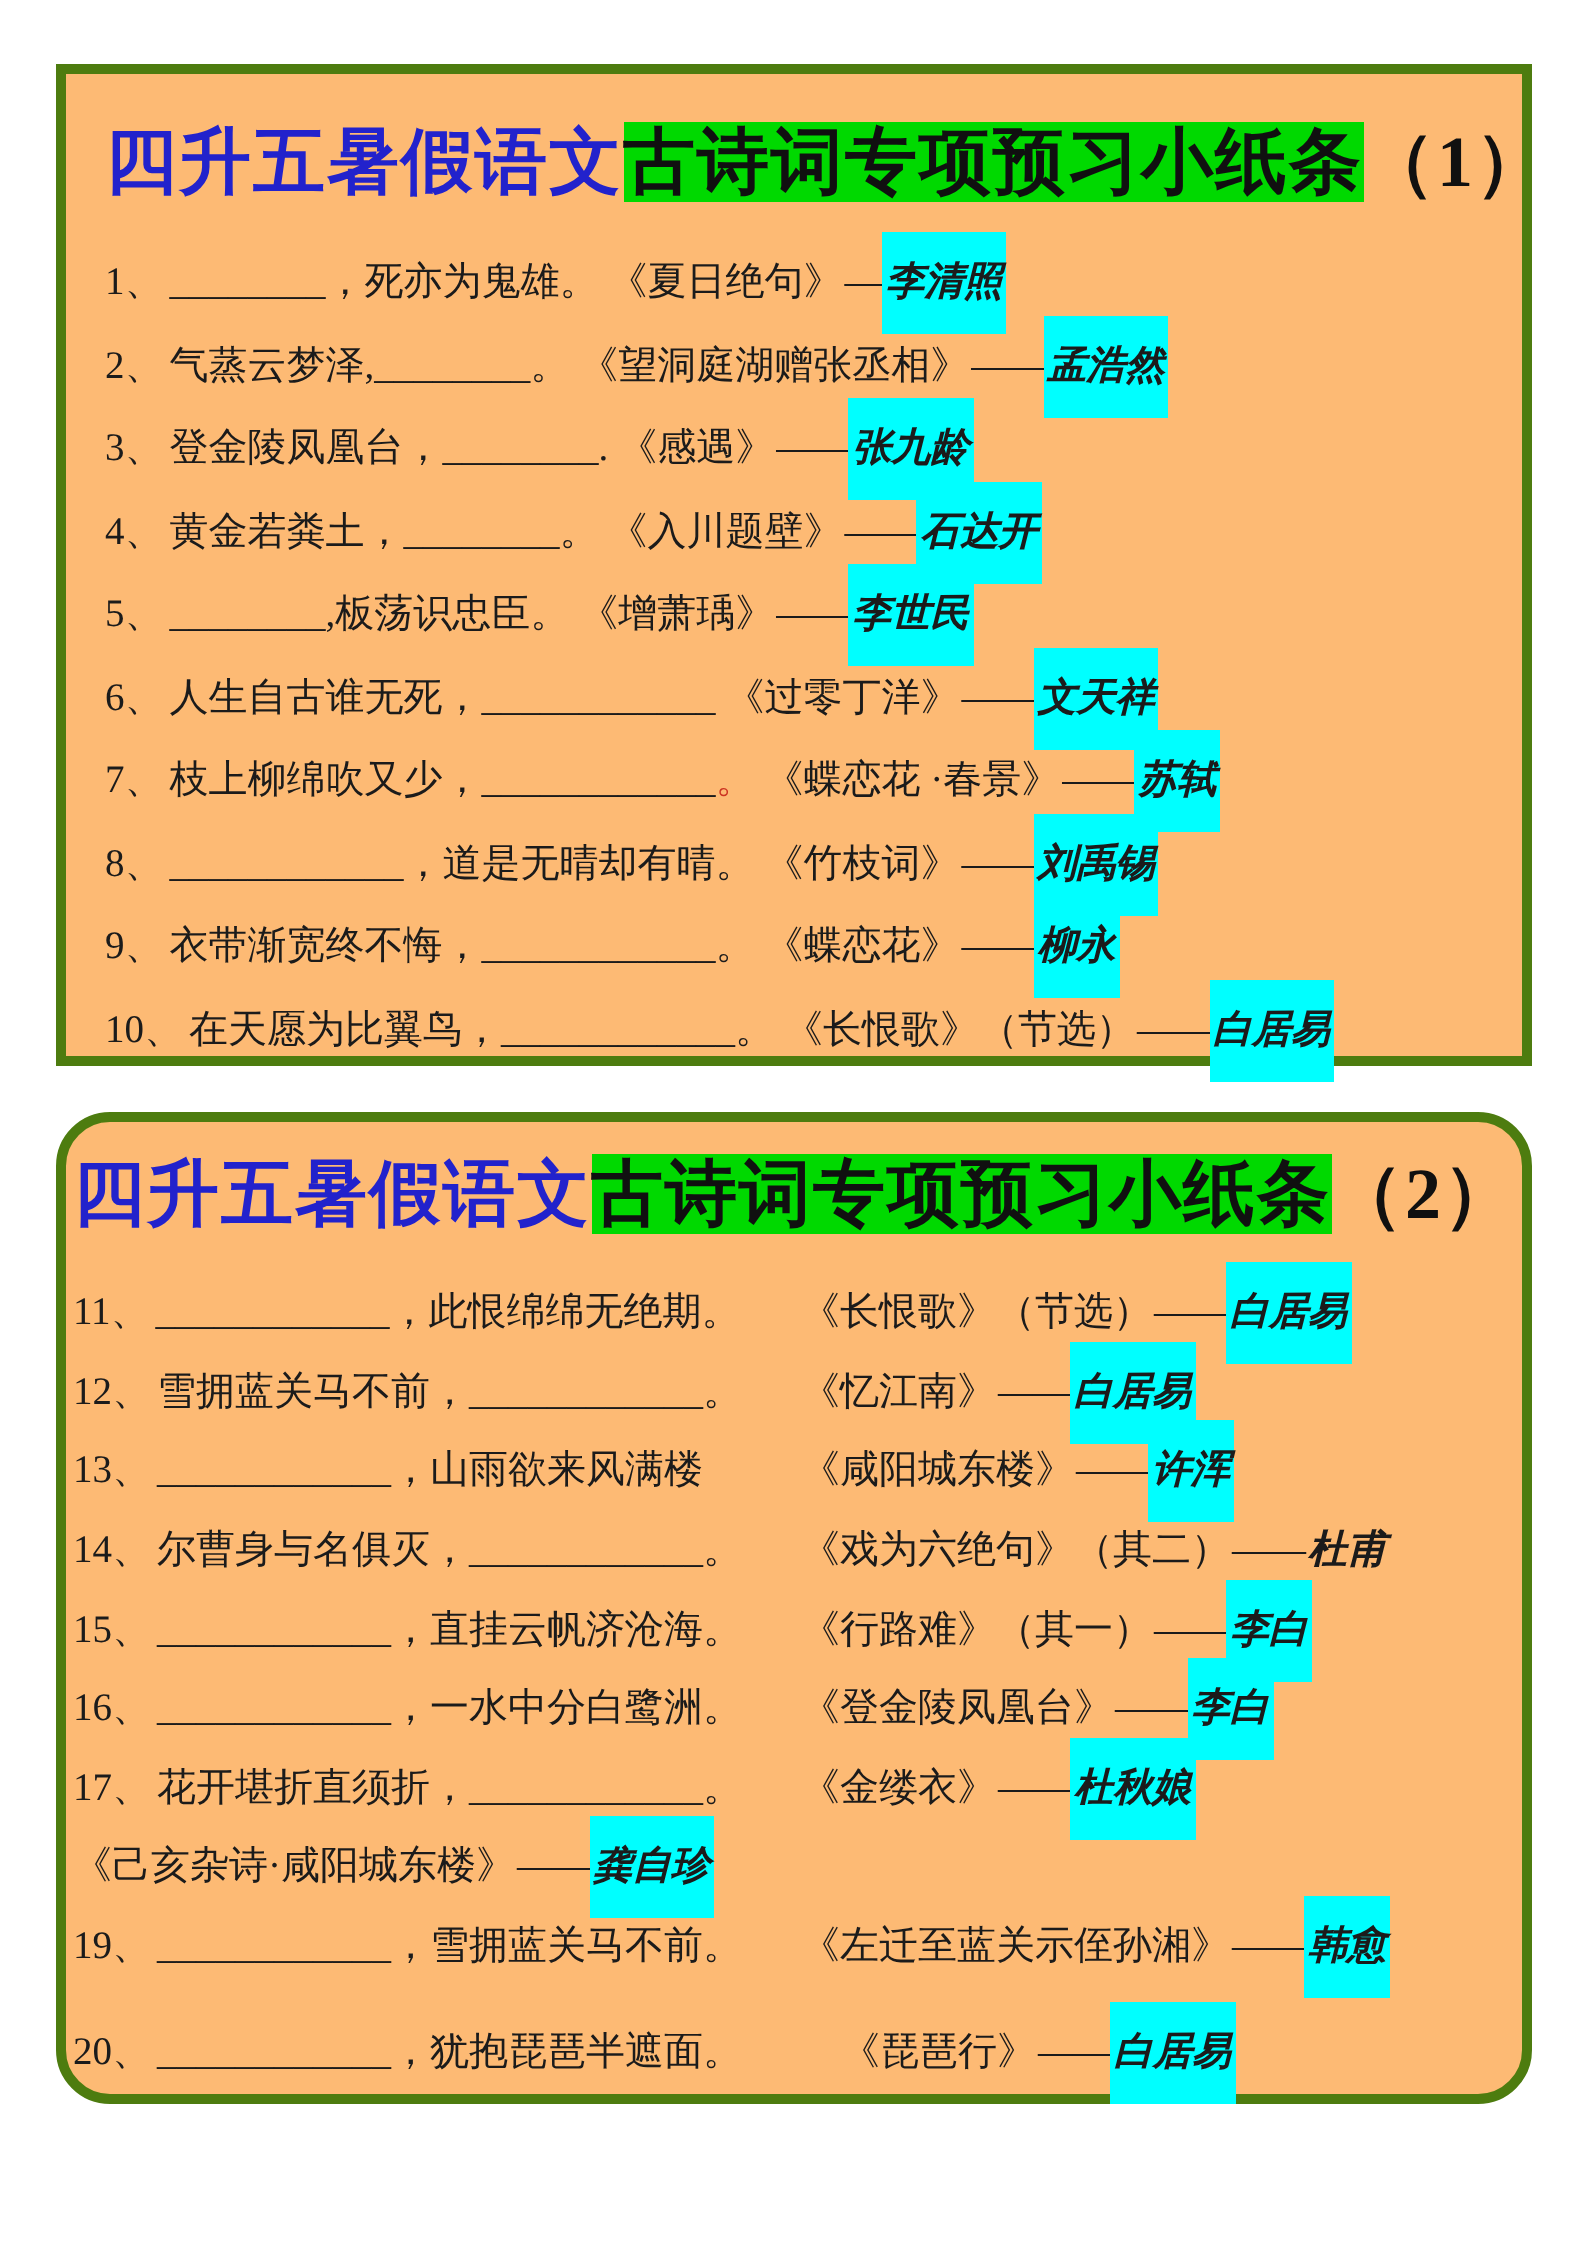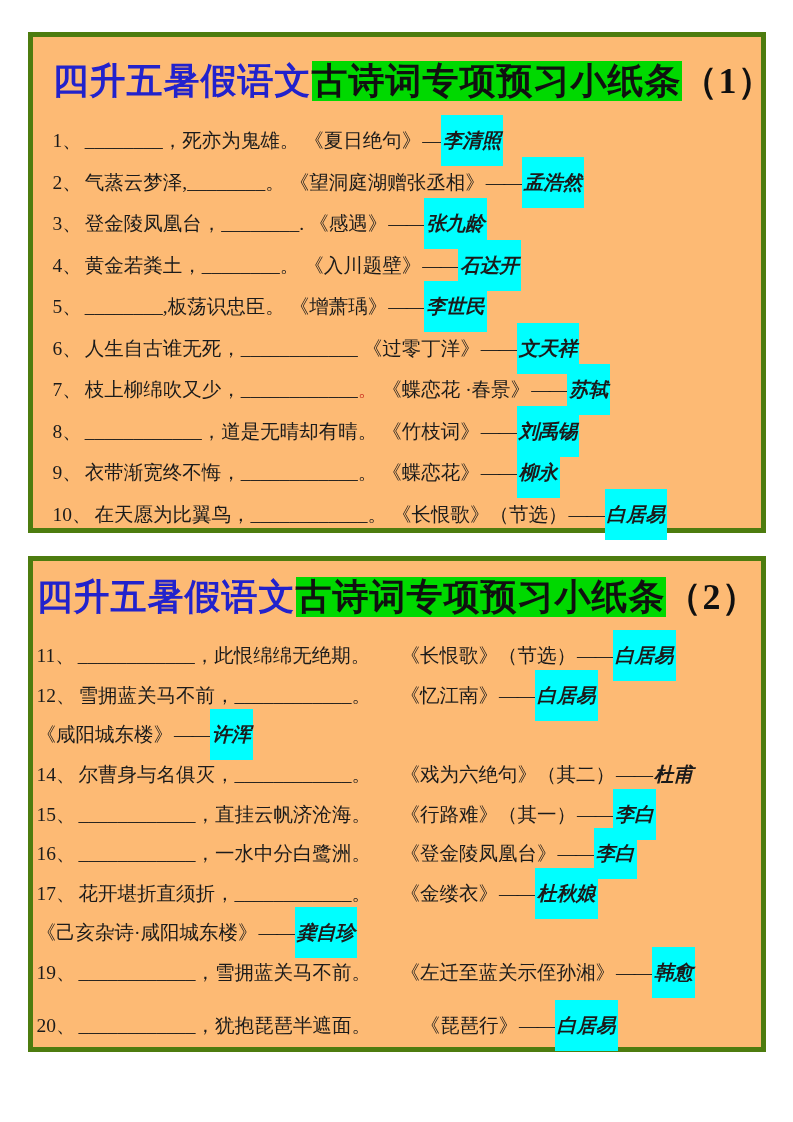--- a/index.html
+++ b/index.html
@@ -11,21 +11,21 @@
     overflow:hidden;
   }
   .box{
     box-sizing:border-box;
     width:738px;
     margin:0 auto;
     border:5px solid #4d7c0f;
     background:#fdba74;
   }
   .box1{margin-top:32px;height:501px;padding:12px 6px 0 20px;}
-  .box2{margin-top:23px;height:496px;padding:4px 6px 0 4px;}
+  .box2{margin-top:23px;height:496px;padding:4px 6px 0 4px;border-radius:27px;}
   .title{
     margin:8px 0 14px 0;
     text-align:center;
     font-size:36px;
     font-weight:bold;
     letter-spacing:1px;
     white-space:nowrap;
   }
   .t-blue{color:#2222cc;}
   .t-green{background:#00d900;color:#101010;}
@@ -107,20 +107,21 @@
     <div class="lines" id="lines-2">
         <div class="line">
           <span class="q"><span class="num">11、</span><span class="blank">____________</span><span class="post">，此恨绵绵无绝期。</span></span>
           <span class="src"><span class="book">《长恨歌》（节选）</span><span class="dash">——</span><span class="author hl">白居易</span></span>
         </div>
         <div class="line">
           <span class="q"><span class="num">12、</span><span class="pre">雪拥蓝关马不前，</span><span class="blank">____________</span><span class="post">。</span></span>
           <span class="src"><span class="book">《忆江南》</span><span class="dash">——</span><span class="author hl">白居易</span></span>
         </div>
         <div class="line">
+          <span class="q"><span class="num">13、</span><span class="blank">____________</span><span class="post">，山雨欲来风满楼</span></span>
           <span class="src"><span class="book">《咸阳城东楼》</span><span class="dash">——</span><span class="author hl">许浑</span></span>
         </div>
         <div class="line">
           <span class="q"><span class="num">14、</span><span class="pre">尔曹身与名俱灭，</span><span class="blank">____________</span><span class="post">。</span></span>
           <span class="src"><span class="book">《戏为六绝句》（其二）</span><span class="dash">——</span><span class="author">杜甫</span></span>
         </div>
         <div class="line">
           <span class="q"><span class="num">15、</span><span class="blank">____________</span><span class="post">，直挂云帆济沧海。</span></span>
           <span class="src"><span class="book">《行路难》（其一）</span><span class="dash">——</span><span class="author hl">李白</span></span>
         </div>

